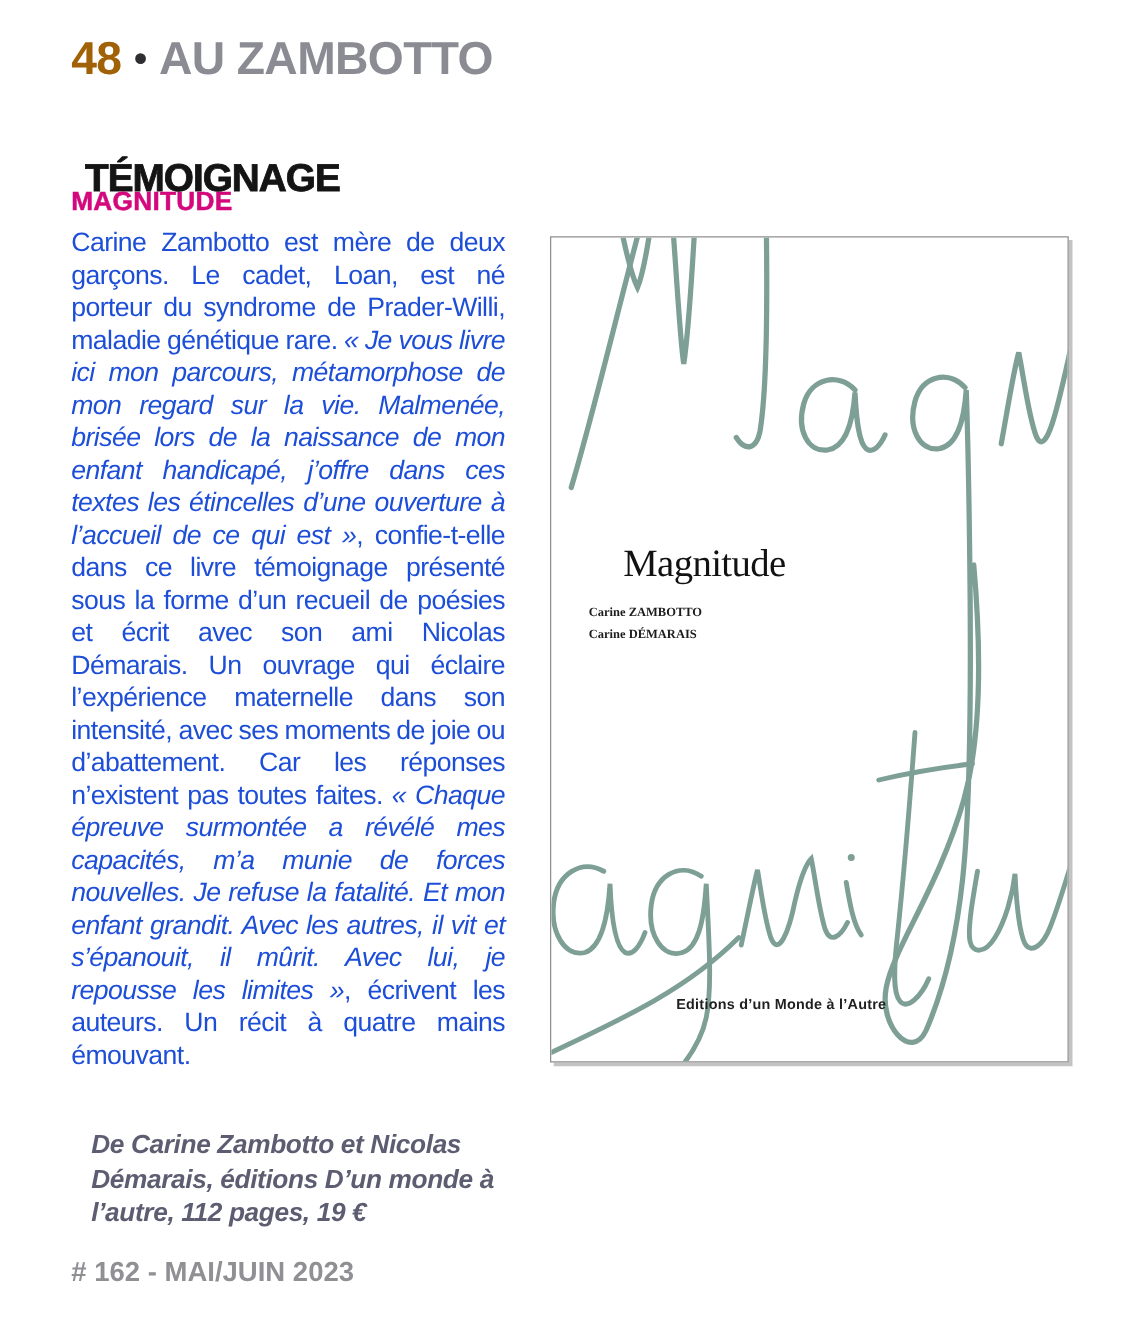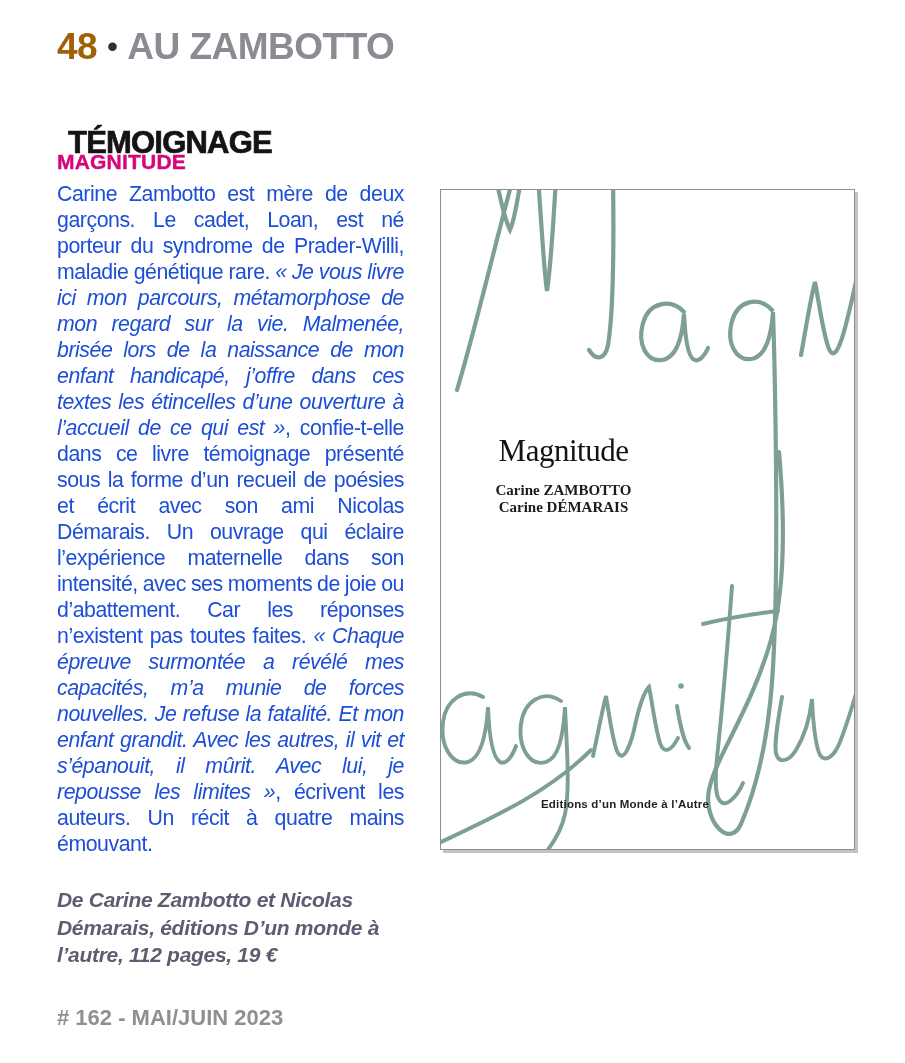--- a/index.html
+++ b/index.html
@@ -22,39 +22,39 @@
     font-size:31px;font-weight:700;color:#141414;letter-spacing:-0.8px;
     -webkit-text-stroke:0.7px #141414;}
   .atitle{position:absolute;left:57px;top:150px;margin:0;
     font-size:21px;font-weight:700;color:#d4077c;letter-spacing:0.2px;
     -webkit-text-stroke:0.4px #d4077c;}
   .abody{position:absolute;left:57px;top:181px;width:347px;margin:0;
     font-size:21.3px;line-height:26px;color:#1d4ed8;
     text-align:justify;letter-spacing:-0.45px;word-spacing:-0.5px;
     hyphens:auto;-webkit-hyphens:auto;}
   .abody .it{font-style:italic;}
-  .credit{position:absolute;left:57px;top:886px;width:356px;margin:0;
+  .credit{position:absolute;left:57px;top:886px;width:356px;margin:16px;
     font-size:21px;line-height:27.5px;font-style:italic;font-weight:600;
     color:#5d5d72;letter-spacing:-0.3px;}
 
   
   footer.issue{position:absolute;left:57px;top:1005px;
     font-size:22px;font-weight:700;color:#8f8f94;letter-spacing:0px;}
 
   
   .cover{position:absolute;left:440px;top:189px;width:415px;height:661px;
     background:#ffffff;border:1px solid #8f8f8f;box-sizing:border-box;
     box-shadow:3px 3px 0 rgba(145,145,145,0.55);overflow:hidden;}
   .cover svg{position:absolute;left:0;top:0;}
   .cover-title{position:absolute;left:30px;top:243px;width:185px;text-align:center;
     font-family:"Liberation Serif","DejaVu Serif",serif;
     font-size:31px;font-weight:500;color:#121212;letter-spacing:-0.5px;}
-  .cover-authors{position:absolute;left:30px;top:292px;width:185px;text-align:center;
+  .cover-authors{position:absolute;left:30px;top:292px;width:185px;text-align:left;
     font-family:"Liberation Serif","DejaVu Serif",serif;
-    font-size:15px;font-weight:700;color:#1c1c1c;line-height:17px;letter-spacing:0px;}
+    font-size:10px;font-weight:700;color:#1c1c1c;line-height:17px;letter-spacing:0px;}
   .cover-publisher{position:absolute;left:100px;top:608px;width:210px;text-align:left;
     font-size:11.5px;font-weight:600;color:#1f1f1f;letter-spacing:0.2px;}
 </style>
 </head>
 <body>
 
 <div class="page">
 
   <header class="pgh">
     <span class="pg-num">48</span><span class="pg-sep">•</span><span class="pg-section">AU ZAMBOTTO</span>

